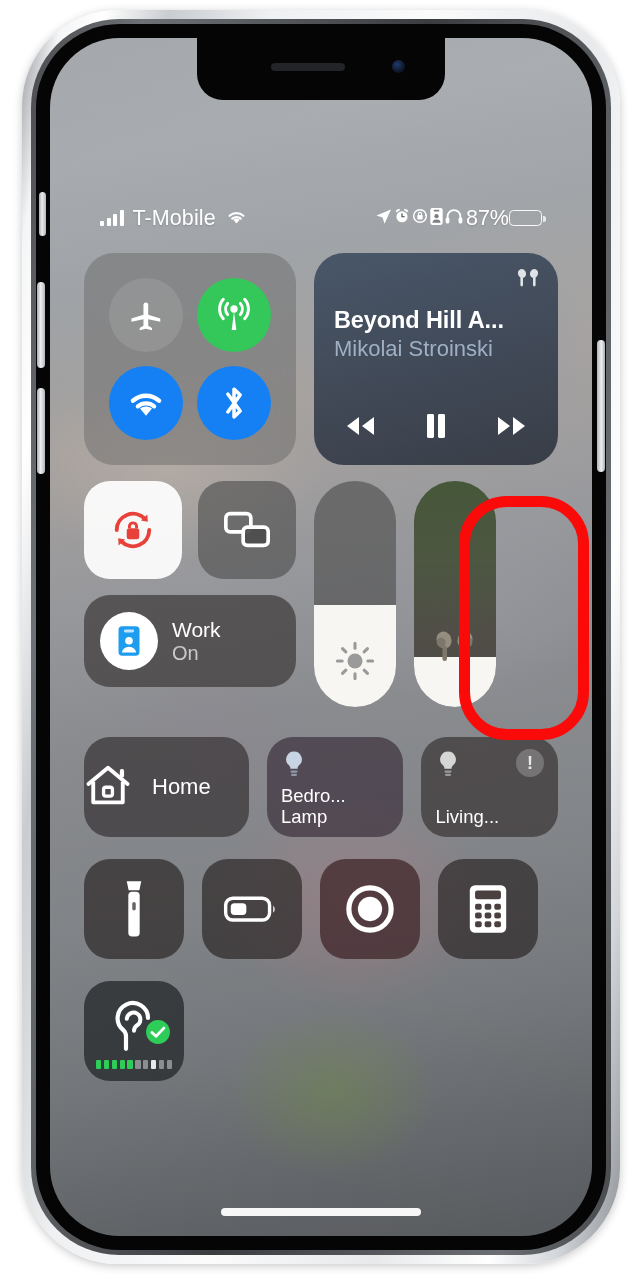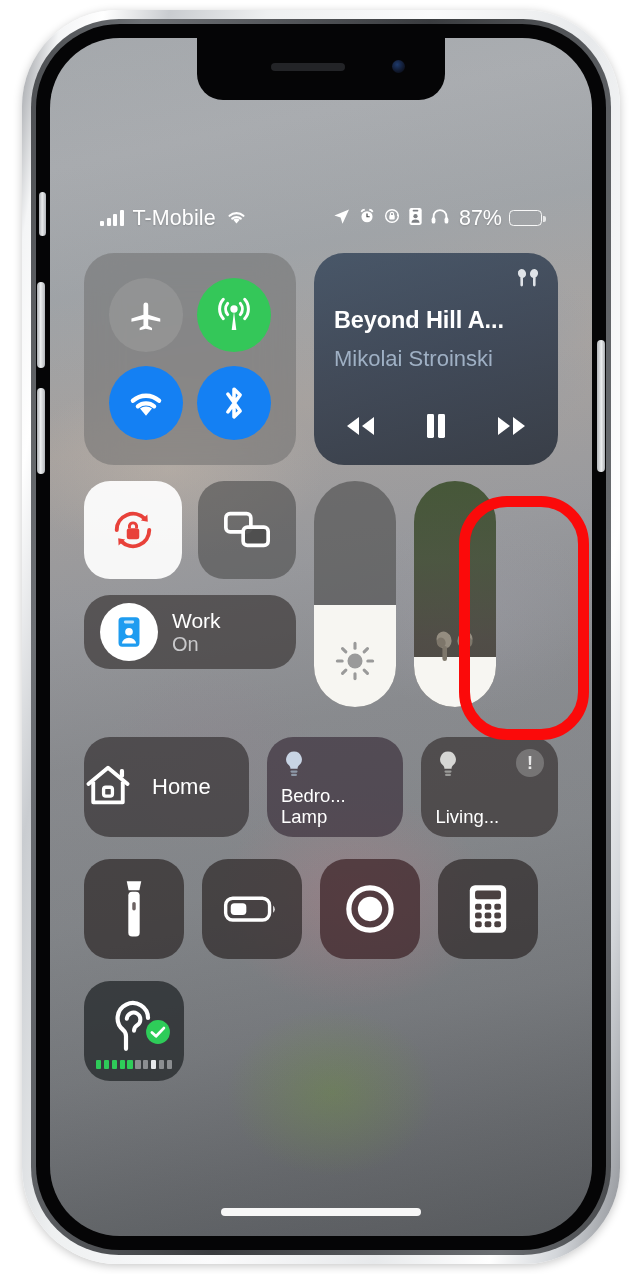--- a/index.html
+++ b/index.html
@@ -176,21 +176,21 @@
     display: flex;
     align-items: center;
     justify-content: space-between;
     padding: 0 50px;
     z-index: 20;
     color: #ffffff;
   }
   .sb-left, .sb-right {
     display: flex;
     align-items: center;
-    gap: 7px;
+    gap: 0;
   }
   .sb-left { gap: 9px; }
   .carrier {
     font-size: 21.5px;
     letter-spacing: 0.1px;
     text-shadow: 0 1px 2px rgba(0,0,0,0.16);
   }
   .sb-pct {
     font-size: 21.5px;
     margin-left: 2px;
@@ -283,21 +283,21 @@
     font-size: 23.5px;
     font-weight: bold;
     margin-top: 36px;
     letter-spacing: -0.1px;
     white-space: nowrap;
     overflow: hidden;
   }
   .media-artist {
     color: #9fb0c4;
     font-size: 22px;
-    margin-top: 12px;
+    margin-top: 2px;
     white-space: nowrap;
     overflow: hidden;
   }
   .media-controls {
     margin-top: auto;
     display: flex;
     align-items: center;
     justify-content: space-between;
     padding: 0 8px 4px;
   }
@@ -312,21 +312,21 @@
     border-radius: 26px;
     display: flex; align-items: center; justify-content: center;
     background: rgba(104,104,104,0.55);
   }
   .square.active-white { background: rgba(255,255,255,0.92); }
   .square.dark { background: rgba(78,78,78,0.62); }
 
   .focus-tile {
     margin-top: 16px;
     width: 212px;
-    height: 74px;
+    height: 92px;
     border-radius: 26px;
     background: rgba(62,58,58,0.72);
     display: flex;
     align-items: center;
     padding: 0 16px;
     gap: 14px;
   }
   .focus-badge {
     width: 58px; height: 58px;
     border-radius: 50%;

